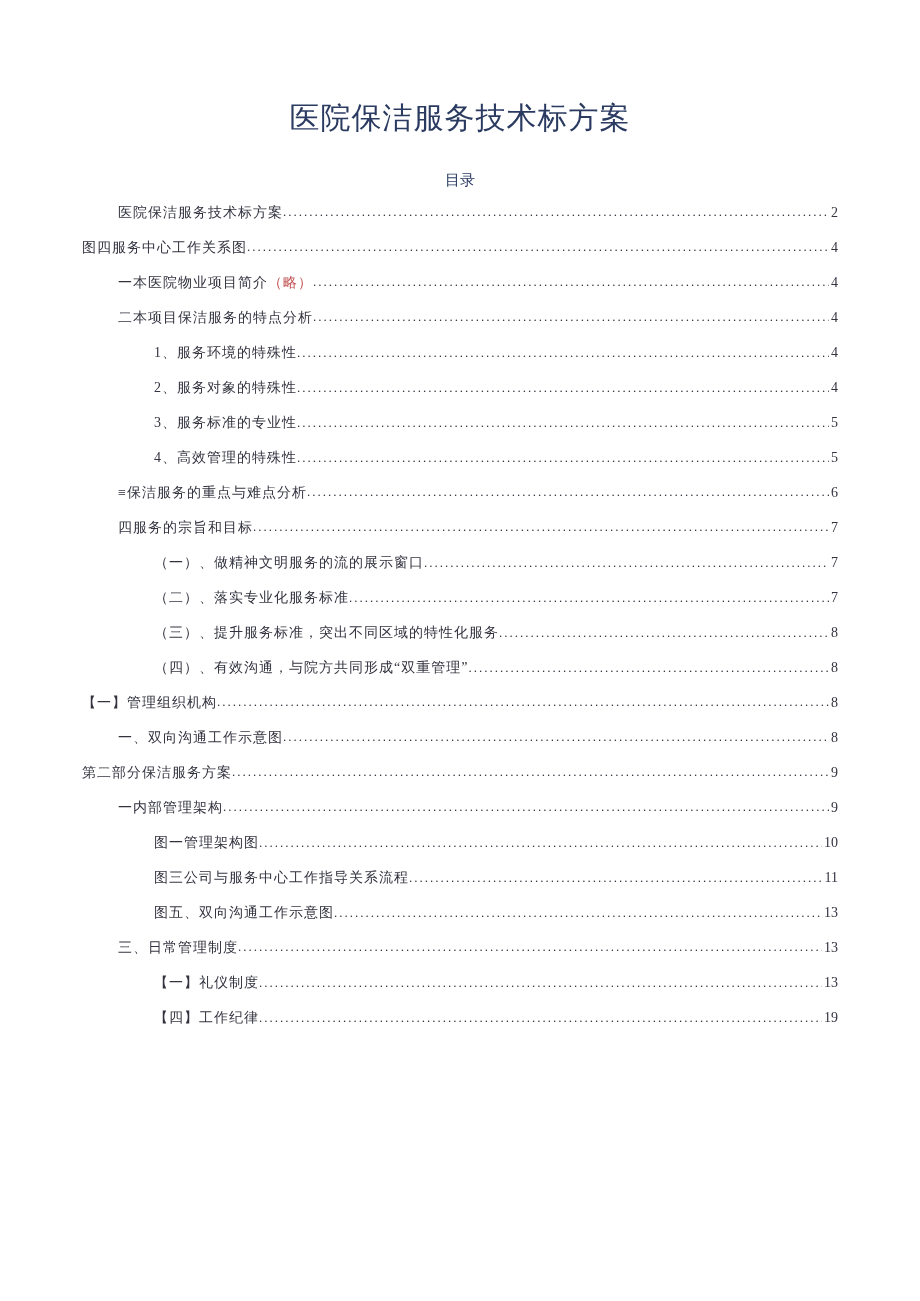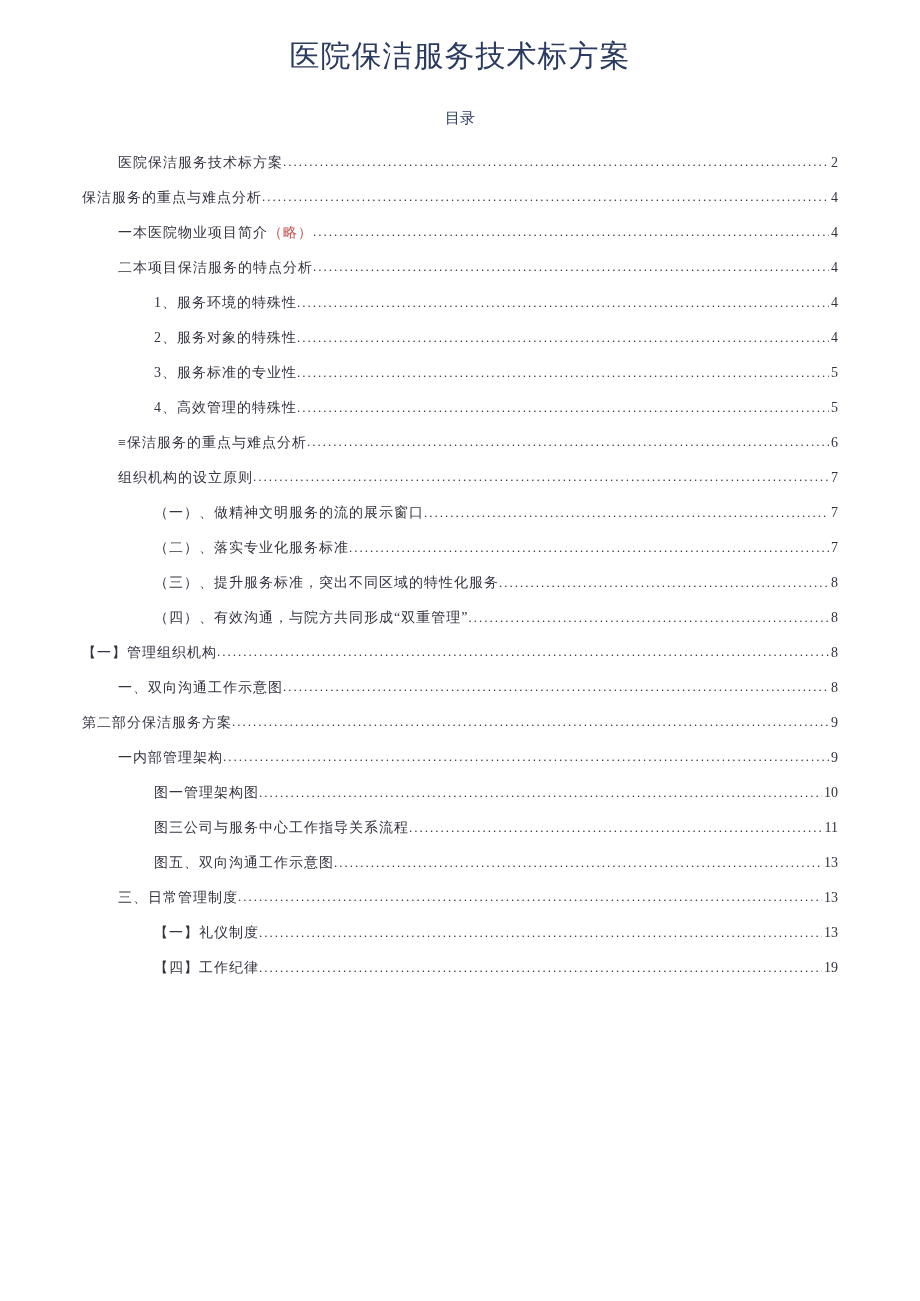--- a/index.html
+++ b/index.html
@@ -5,36 +5,36 @@
     * { margin: 0; padding: 0; box-sizing: border-box; }
     body {
       width: 920px;
       height: 1301px;
       background: #ffffff;
       font-family: "SimSun", "宋体", serif;
       color: #333340;
       position: relative;
     }
     .page {
-      padding: 36px 82px 60px 82px;
+      padding: 98px 82px 60px 82px;
     }
     .title {
       text-align: center;
       font-size: 30px;
       font-weight: normal;
       color: #2a3a60;
       font-family: "Microsoft YaHei", "SimHei", sans-serif;
       margin-bottom: 32px;
       letter-spacing: 1px;
     }
     .toc-label {
       text-align: center;
       font-size: 15px;
       color: #2a3a60;
-      margin-bottom: 28px;
+      margin-bottom: 16px;
       font-family: "SimSun", serif;
     }
     .toc {
       font-size: 14px;
       line-height: 1.0;
     }
     .toc-row {
       display: flex;
       align-items: baseline;
       margin-bottom: 21px;
@@ -73,21 +73,21 @@
 <div class="page">
   <h1 class="title">医院保洁服务技术标方案</h1>
   <div class="toc-label">目录</div>
   <div class="toc" id="toc">
       <div class="toc-row lvl1">
         <span class="toc-text">医院保洁服务技术标方案</span>
         <span class="toc-leader"></span>
         <span class="toc-page">2</span>
       </div>
       <div class="toc-row lvl0">
-        <span class="toc-text">保洁服务的重点与难点分析</span>
+        <span class="toc-text">图四服务中心工作关系图</span>
         <span class="toc-leader"></span>
         <span class="toc-page">4</span>
       </div>
       <div class="toc-row lvl1">
         <span class="toc-text">一本医院物业项目简介<span class="note">（略）</span></span>
         <span class="toc-leader"></span>
         <span class="toc-page">4</span>
       </div>
       <div class="toc-row lvl1">
         <span class="toc-text">二本项目保洁服务的特点分析</span>
@@ -113,21 +113,21 @@
         <span class="toc-text">4、高效管理的特殊性 </span>
         <span class="toc-leader"></span>
         <span class="toc-page">5</span>
       </div>
       <div class="toc-row lvl1">
         <span class="toc-text">≡保洁服务的重点与难点分析</span>
         <span class="toc-leader"></span>
         <span class="toc-page">6</span>
       </div>
       <div class="toc-row lvl1">
-        <span class="toc-text">组织机构的设立原则</span>
+        <span class="toc-text">四服务的宗旨和目标</span>
         <span class="toc-leader"></span>
         <span class="toc-page">7</span>
       </div>
       <div class="toc-row lvl2">
         <span class="toc-text">（一）、做精神文明服务的流的展示窗口 </span>
         <span class="toc-leader"></span>
         <span class="toc-page">7</span>
       </div>
       <div class="toc-row lvl2">
         <span class="toc-text">（二）、落实专业化服务标准 </span>

